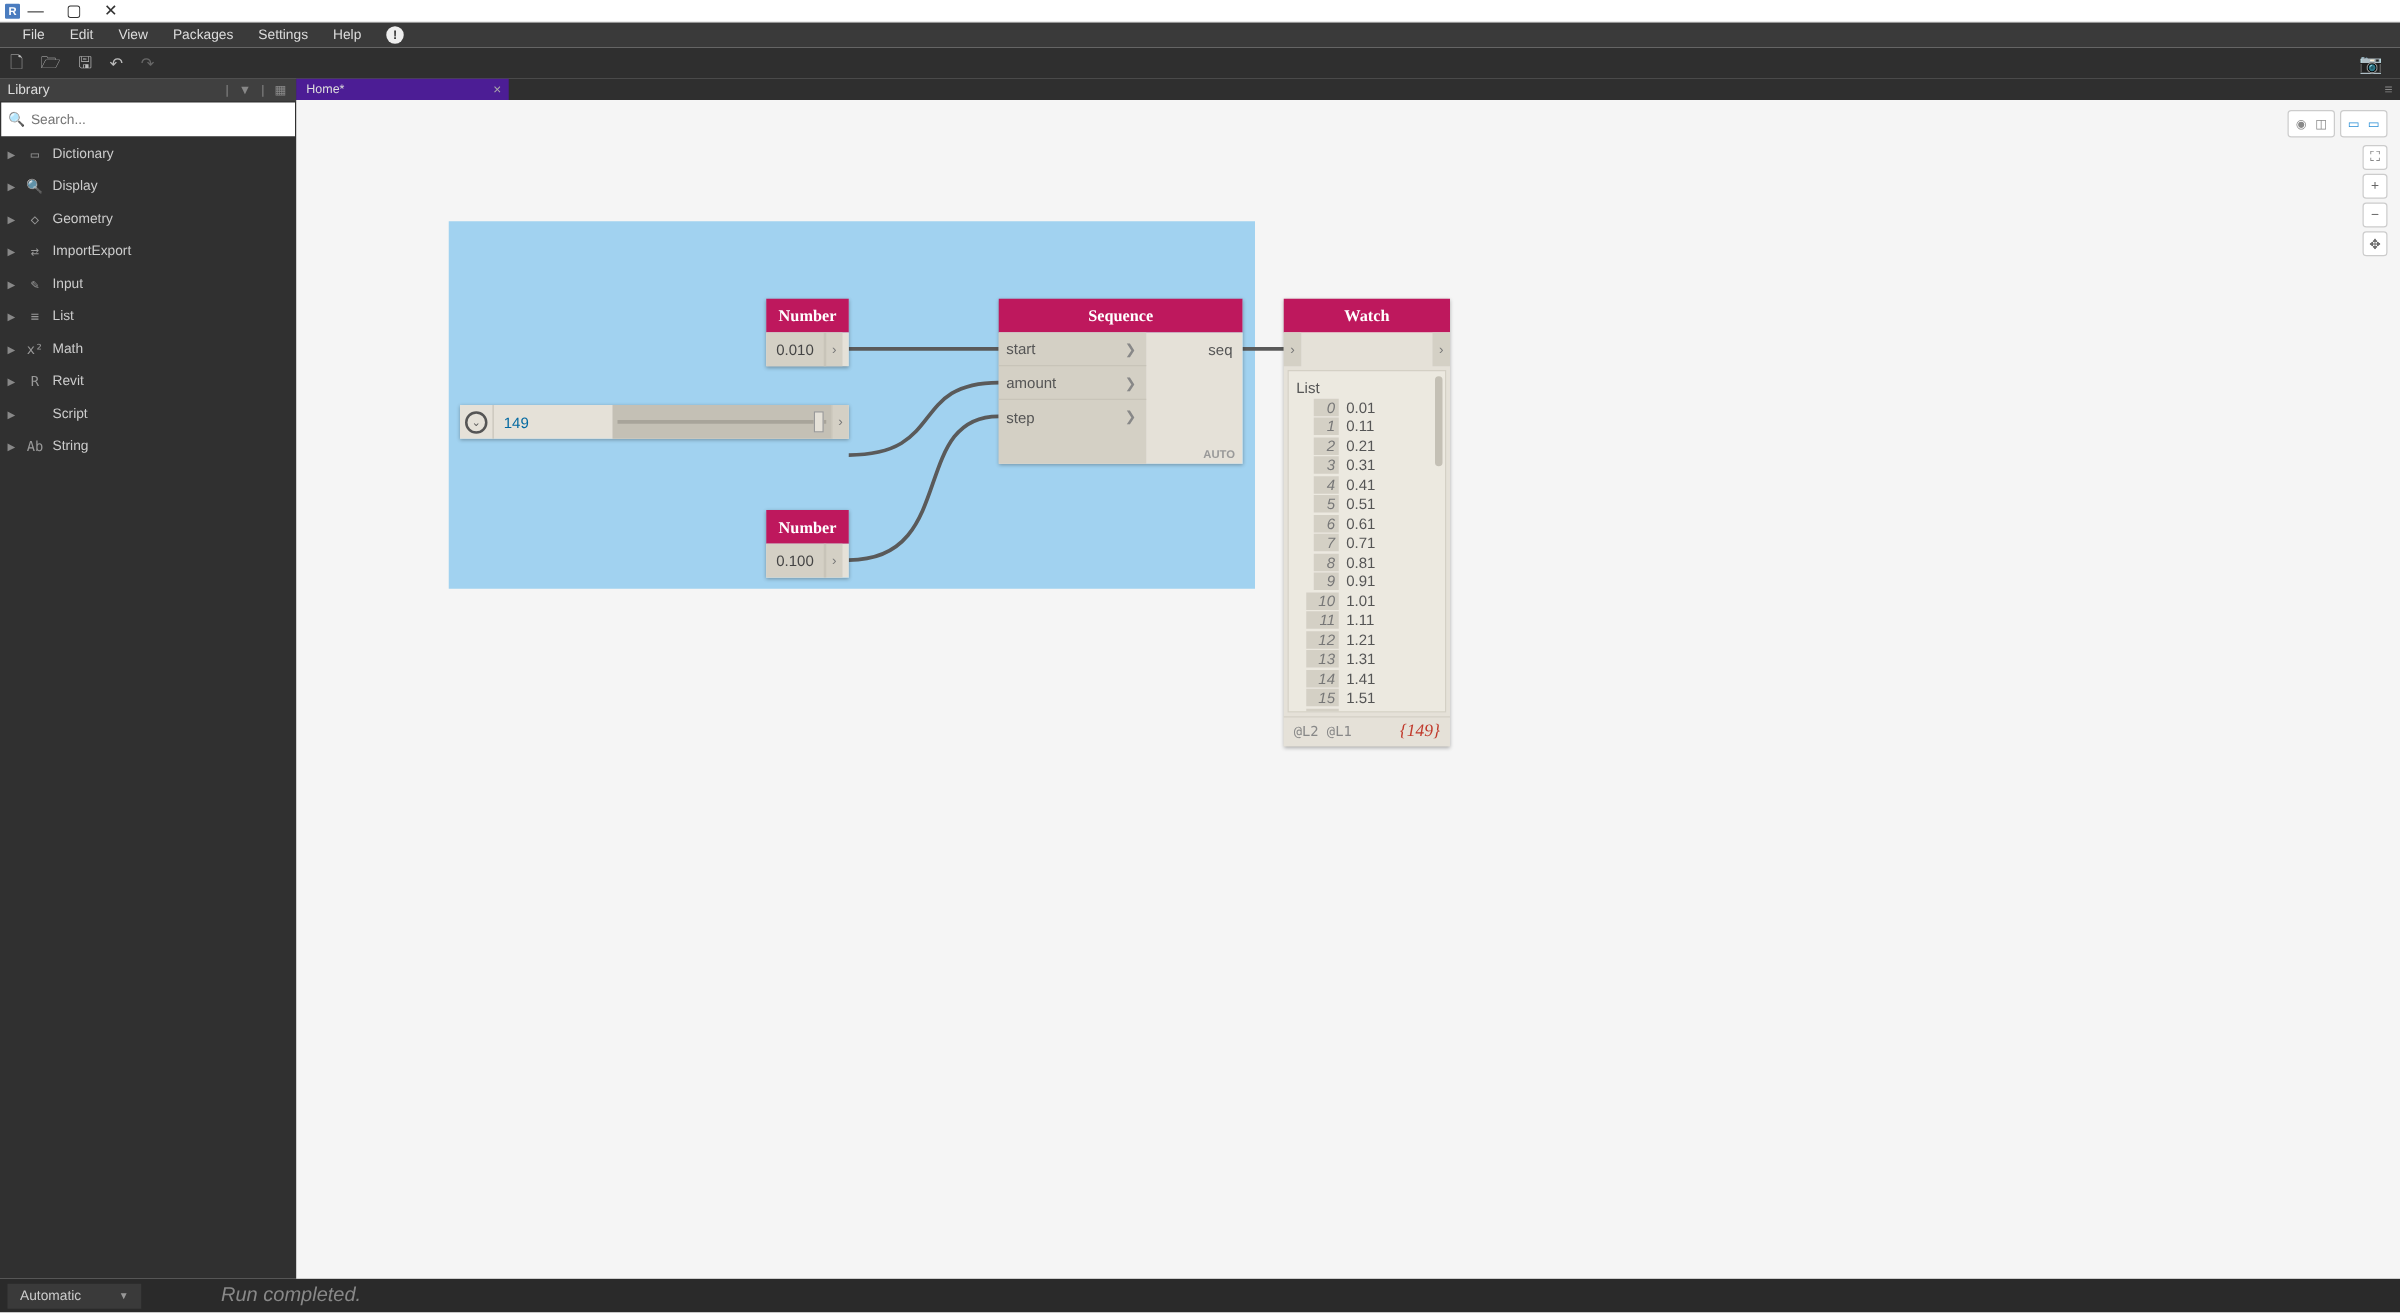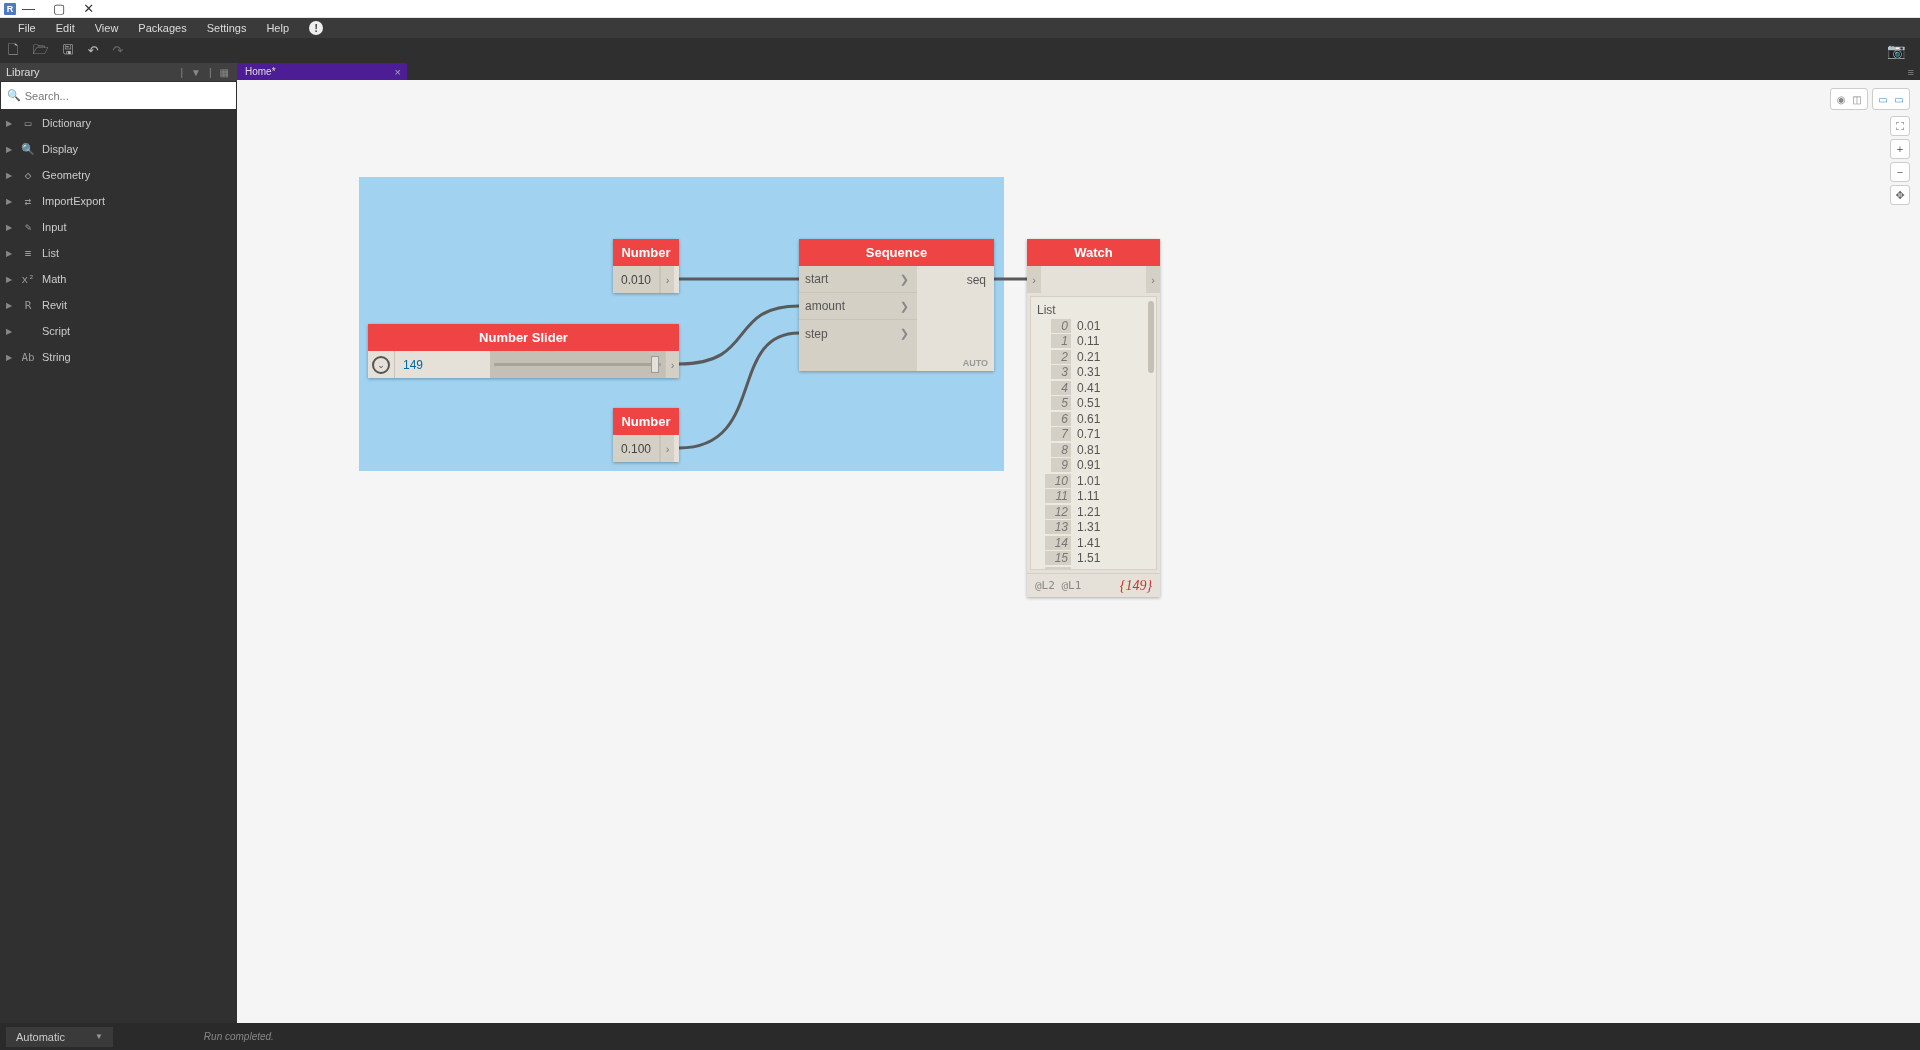--- a/index.html
+++ b/index.html
@@ -45,21 +45,21 @@
 .tab { background: #4c1d95; color: #ddd; font-size: 10px; display: flex; align-items: center; padding: 0 8px; min-width: 170px; position: relative; }
 .tab .close { position: absolute; right: 6px; color: #aaa; font-size: 11px; cursor: pointer; }
 .tab-strip .menu-icon { margin-left: auto; color: #888; font-size: 11px; padding: 0 6px; display: flex; align-items: center; }
 .canvas { position: absolute; top: 17px; left: 0; right: 0; bottom: 0; background: #f5f5f5; overflow: hidden; }
 
 
 .selection { position: absolute; background: #a1d2f0; }
 
 
 .node { position: absolute; box-shadow: 0 1px 3px rgba(0,0,0,0.3); }
-.node-header { background: #ef4444; color: #fff; font-size: 13px; font-weight: 600; text-align: center; padding: 4px 8px; height: 27px; display: flex; align-items: center; justify-content: center; }
+.node-header { background: #be185d; color: #fff; font-size: 13px; font-weight: 600; text-align: center; padding: 4px 8px; height: 27px; display: flex; align-items: center; justify-content: center; font-family: Liberation Serif, serif; }
 .node-body { background: #e5e1d8; display: flex; }
 .node-in-ports { background: #d4d0c5; }
 .port-row { height: 27px; display: flex; align-items: center; font-size: 12px; color: #555; position: relative; }
 .port-in { padding: 0 8px 0 6px; justify-content: space-between; border-bottom: 1px solid #c8c4b9; }
 .port-in:last-child { border-bottom: none; }
 .port-in .chev { color: #888; font-size: 11px; margin-left: 14px; }
 .port-out { padding: 0 8px; justify-content: flex-end; }
 .out-btn { background: #d4d0c5; width: 14px; height: 27px; display: flex; align-items: center; justify-content: center; color: #777; font-size: 11px; border-left: 1px solid #c8c4b9; }
 .node-value { background: #d4d0c5; color: #444; font-size: 12px; padding: 0 8px; height: 27px; display: flex; align-items: center; border-right: 1px solid #c8c4b9; font-family: Arial; }
 .node-auto { position: absolute; bottom: 3px; right: 6px; font-size: 9px; color: #999; font-weight: bold; }
@@ -98,21 +98,21 @@
 .canvas-toolbar .grp { background: #fff; border: 1px solid #ccc; border-radius: 3px; display: flex; padding: 2px; }
 .canvas-toolbar .btn { width: 16px; height: 16px; display: flex; align-items: center; justify-content: center; font-size: 10px; color: #888; cursor: pointer; }
 .canvas-toolbar .btn.active { color: #2a8fd6; }
 .canvas-nav { position: absolute; top: 36px; right: 10px; display: flex; flex-direction: column; gap: 3px; }
 .canvas-nav .nbtn { width: 20px; height: 20px; background: #fff; border: 1px solid #ccc; border-radius: 3px; display: flex; align-items: center; justify-content: center; font-size: 11px; color: #666; cursor: pointer; }
 
 
 .statusbar { height: 27px; background: #2a2a2a; display: flex; align-items: center; padding: 0 6px; }
 .run-mode { background: #3a3a3a; color: #ccc; font-size: 11px; padding: 4px 10px; display: flex; align-items: center; gap: 30px; cursor: pointer; }
 .run-mode .caret { font-size: 8px; color: #999; }
-.status-msg { color: #888; font-size: 10px; font-style: italic; margin-left: 91px; }
+.status-msg { color: #888; font-size: 16px; font-style: italic; margin-left: 64px; }
 </style>
 </head>
 <body>
 
 <div class="titlebar">
   <div class="logo">R</div>
   <div class="win-btns">
     <span>—</span>
     <span>▢</span>
     <span>✕</span>
@@ -230,21 +230,20 @@
 
       <div class="node" style="left:376px; top:159px; width:66px;">
         <div class="node-header">Number</div>
         <div class="node-body">
           <div class="node-value">0.010</div>
           <div class="out-btn">›</div>
         </div>
       </div>
 
       <div class="node" style="left:131px; top:244px; width:311px;">
-        <div class="node-header">Number Slider</div>
         <div class="slider-body">
           <div class="slider-expand">
               <div class="circ">⌄</div>
             </div>
           <div class="slider-val">149</div>
           <div class="slider-track">
             <div class="slider-thumb" style="right:6px;"></div>
           </div>
           <div class="out-btn">›</div>
         </div>

